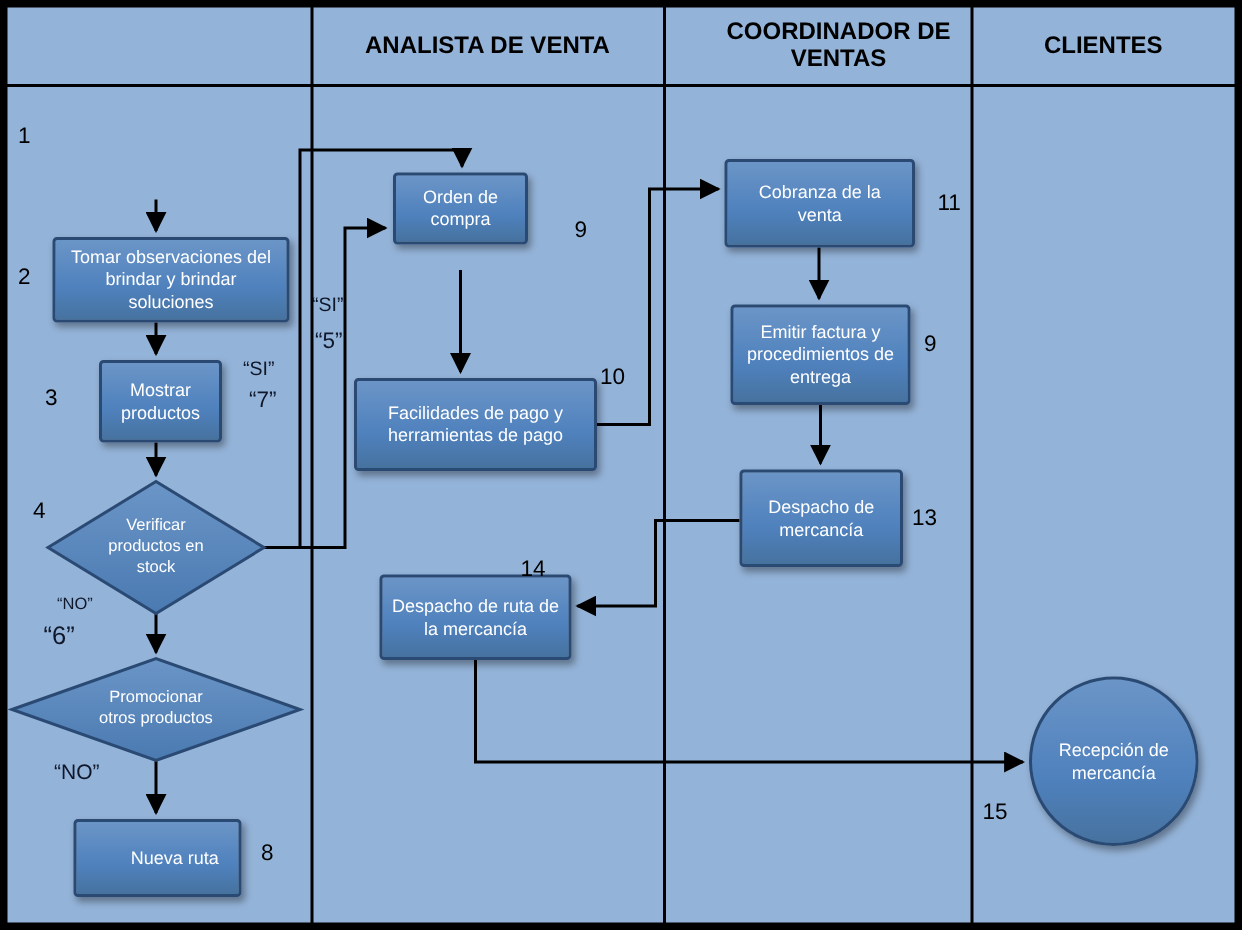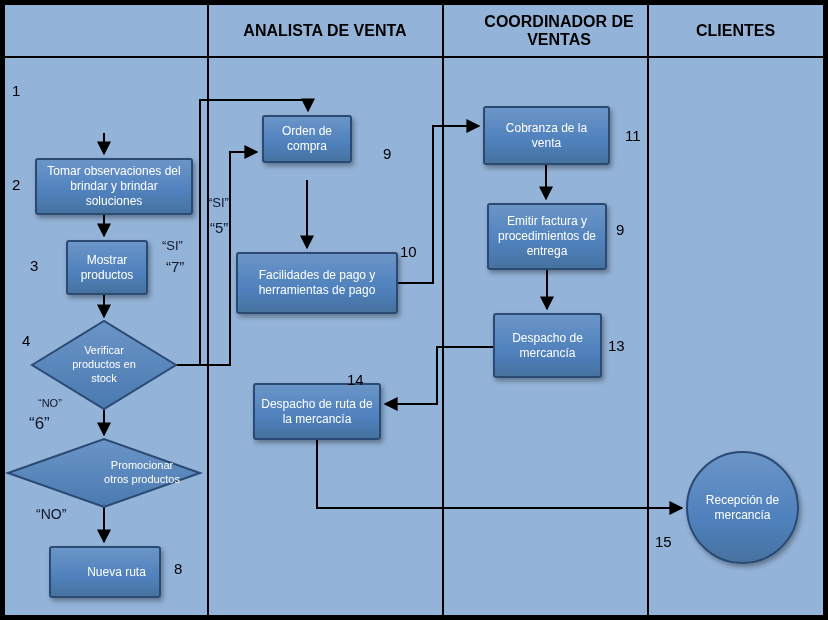--- a/index.html
+++ b/index.html
@@ -44,21 +44,21 @@
   .node-cobranza   { left:483px; top:106px; width:127px; height:59px; }
   .node-emitir     { left:487px; top:203px; width:120px; height:67px;align-items:center; }
   .node-despacho   { left:493px; top:313px; width:109px; height:65px; }
   .node-recepcion  { left:686px; top:451px; width:113px; height:113px; border-radius:50%; padding:0 16px; }
 
   .dlabel {
     position:absolute; z-index:3; color:#fff; font-size:11px; line-height:1.25;
     text-align:center; display:flex; align-items:center; justify-content:center;
   }
   .dlabel-verificar   { left:66px; top:338px; width:76px; height:54px; }
-  .dlabel-promocionar { left:62px; top:446px; width:84px; height:54px;margin-left:38px; }
+  .dlabel-promocionar { left:62px; top:446px; width:84px; height:54px; }
 
   .num { position:absolute; z-index:4; color:#000; font-size:15px; }
   .num-1  { left:12px;  top:82px; }
   .num-2  { left:12px;  top:176px; }
   .num-3  { left:30px;  top:257px; }
   .num-4  { left:22px;  top:332px; }
   .num-8  { left:174px; top:560px; }
   .num-9  { left:383px; top:145px; }
   .num-10 { left:400px; top:243px; }
   .num-11 { left:625px; top:127px; }

